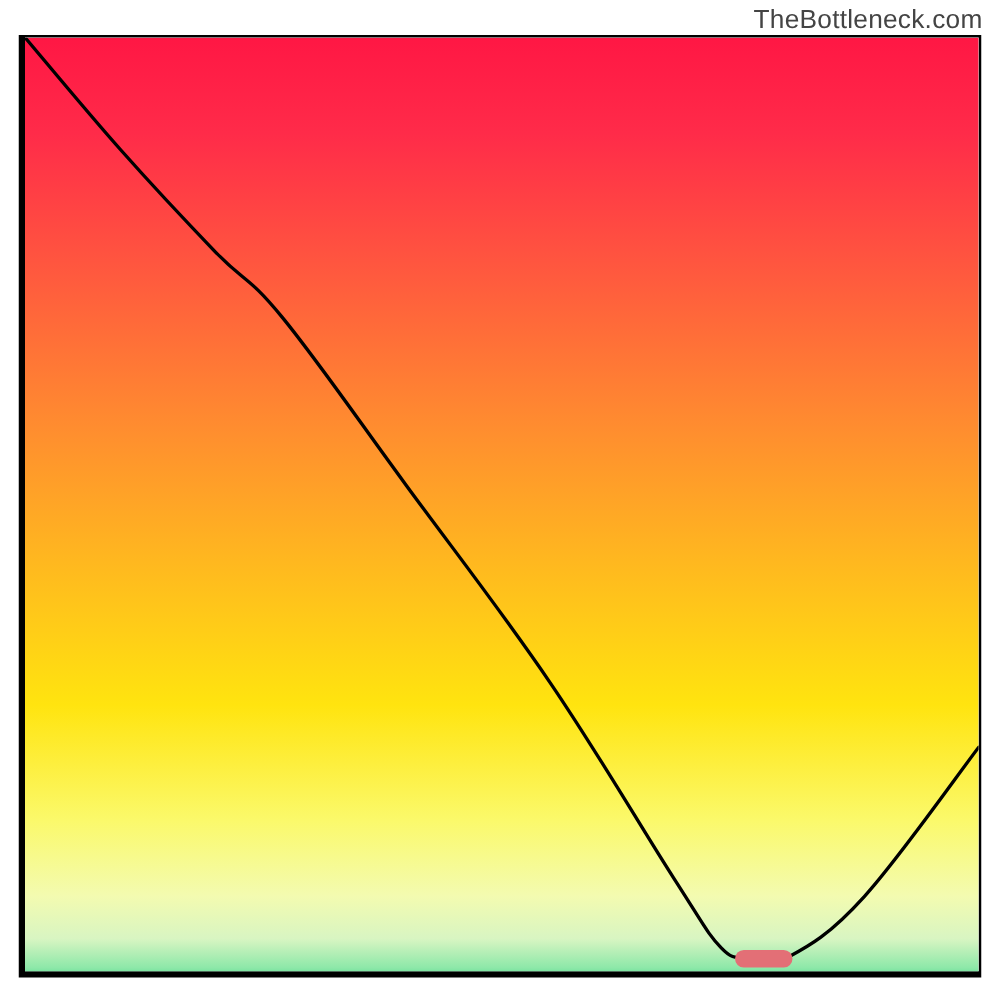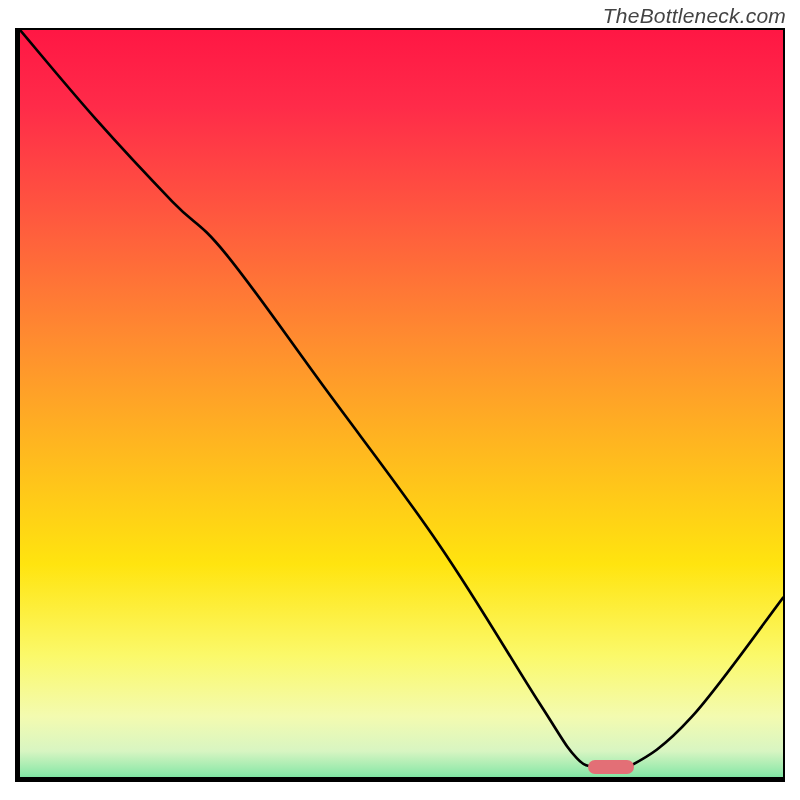--- a/index.html
+++ b/index.html
@@ -7,21 +7,20 @@
     padding: 0;
     width: 800px;
     height: 800px;
     background: #ffffff;
     font-family: Arial, Helvetica, sans-serif;
   }
   .container {
     position: relative;
     width: 800px;
     height: 800px;
-    font-style: italic;
   }
   .watermark {
     position: absolute;
     top: 4px;
     right: 14px;
     color: #444;
     font-size: 21px;
     letter-spacing: 0.2px;
     font-weight: 400;
     z-index: 5;

